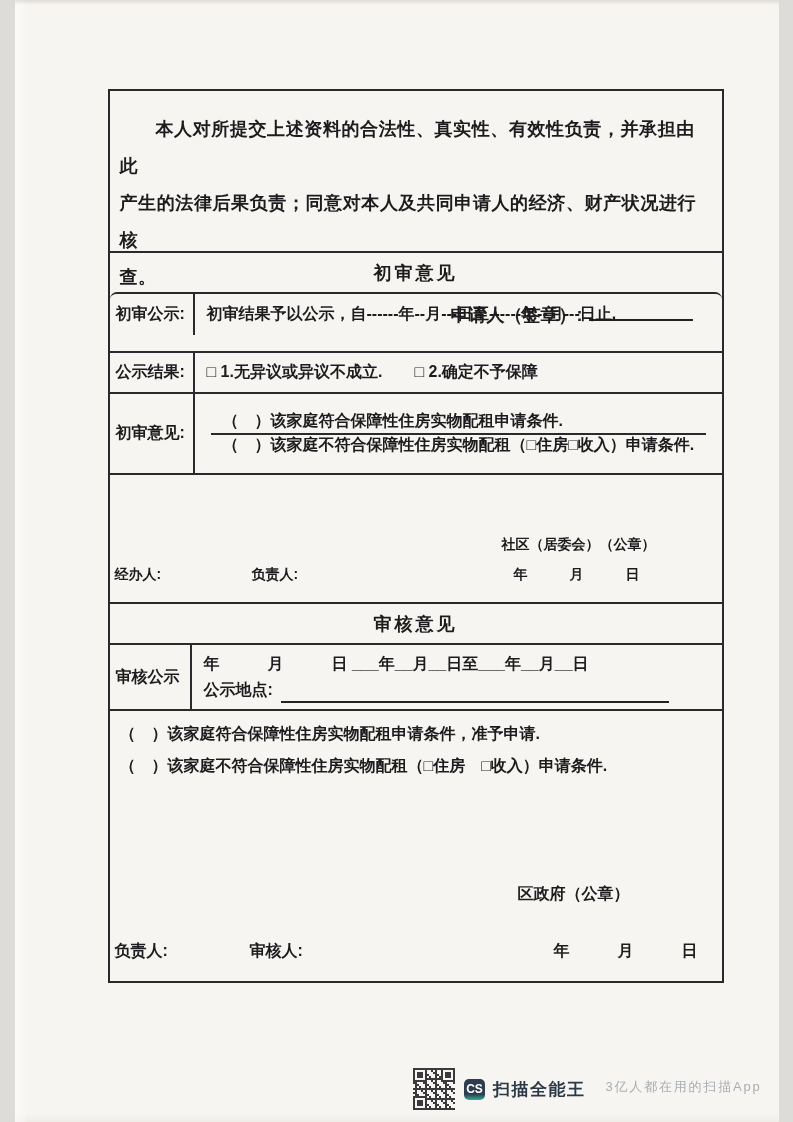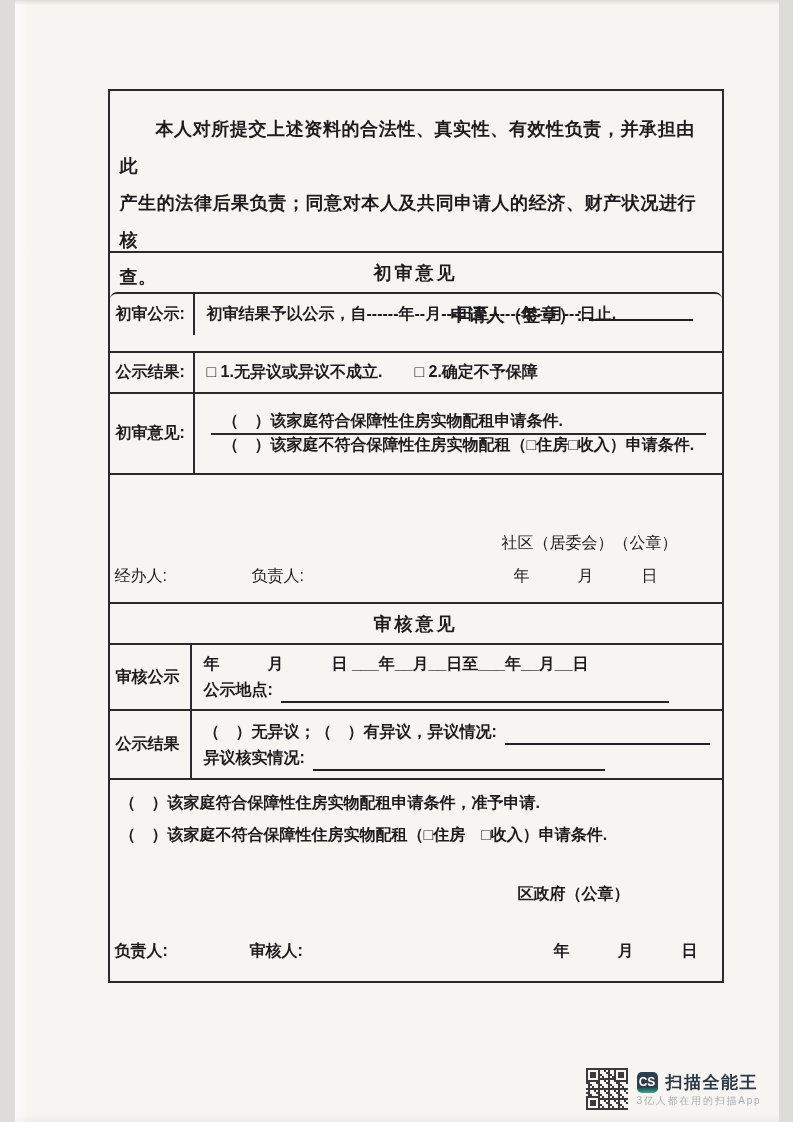--- a/index.html
+++ b/index.html
@@ -70,21 +70,21 @@
   .r-pub2 { height:66px; }
   .r-res2 { height:69px; }
   .cnt .line { display:flex; align-items:flex-end; line-height:26px; }
 
   .fill-underline { display:inline-block; border-bottom:2px solid #222; height:14px; margin-left:8px; }
   .w-place { width:388px; }
   .w-issue { flex:1; margin-right:4px; }
   .w-verify { width:292px; }
 
   
-  .sig-cell { position:relative; font-size:16px; font-weight:normal; }
+  .sig-cell { position:relative; font-size:14px; font-weight:bold; }
   .sig-cell1 { height:129px; }
   .sig-cell .seal { position:absolute; }
   .sig-cell1 .seal { left:392px; bottom:48px; }
   .sigline { position:absolute; left:0; right:0; bottom:16px; height:20px;padding-left:20px; }
   .sigline .s1 { position:absolute; left:5px; }
   .sigline .s2 { position:absolute; left:142px; }
   .sigline .sdate { position:absolute; left:404px; }
 
   
   .final-cell { position:relative; flex:1; font-size:16px; font-weight:bold; }
@@ -99,30 +99,30 @@
   .footer {
     position:absolute; right:17px; bottom:12px;
     display:flex; align-items:center; gap:9px;
   }
   .qr {
     width:42px; height:42px;
     display:grid; grid-template-columns:repeat(21,2px); grid-auto-rows:2px;
   }
   .qr i { display:block; }
   .qr i.f { background:#3a3a3c; }
-  .app-col { display:flex; flex-direction:column; gap:0; }
+  .app-col { display:flex; flex-direction:row; gap:20px; }
   .app-row { display:flex; align-items:center; gap:8px; }
   .cs-badge {
     width:21px; height:21px; border-radius:5px;
     background:linear-gradient(180deg,#2d3c4e 72%,#2fae94 100%);
     color:#ffffff; font-weight:bold; font-size:12px;
     display:flex; align-items:center; justify-content:center;
   }
   .app-name { font-size:17px; font-weight:bold; color:#2b3947; letter-spacing:1.5px; }
-  .app-tagline { font-size:10px; color:#a9aeb4; letter-spacing:1.8px; }
+  .app-tagline { font-size:13px; color:#a9aeb4; letter-spacing:1.8px; }
 </style>
 </head>
 <body>
 
 <div class="screenshot">
 
   <div class="form-box">
 
     <div class="decl-cell">
       <p class="decl-text">本人对所提交上述资料的合法性、真实性、有效性负责，并承担由此
@@ -170,33 +170,20 @@
         <div class="line">
           <span>年　　　月　　　日</span>&nbsp;<span>___年__月__日至___年__月__日</span>
         </div>
         <div class="line">
           <span>公示地点:</span>
             <span class="fill-underline w-place"></span>
         </div>
       </div>
     </div>
 
-    <div class="lrow t2 r-res2">
-      <div class="lbl">公示结果</div>
-      <div class="cnt">
-        <div class="line">
-          <span>（　）无异议；（　）有异议，异议情况:</span>
-            <span class="fill-underline w-issue"></span>
-        </div>
-        <div class="line">
-          <span>异议核实情况:</span>
-            <span class="fill-underline w-verify"></span>
-        </div>
-      </div>
-    </div>
 
     <div class="sig-cell final-cell">
       <div class="opt1">（　）该家庭符合保障性住房实物配租申请条件，准予申请.</div>
       <div class="opt2">（　）该家庭不符合保障性住房实物配租（□住房　□收入）申请条件.</div>
       <span class="seal">区政府（公章）</span>
       <div class="sigline">
         <span class="s1">负责人:</span>
         <span class="s2">审核人:</span>
         <span class="sdate">年　　　月　　　日</span>
       </div>

